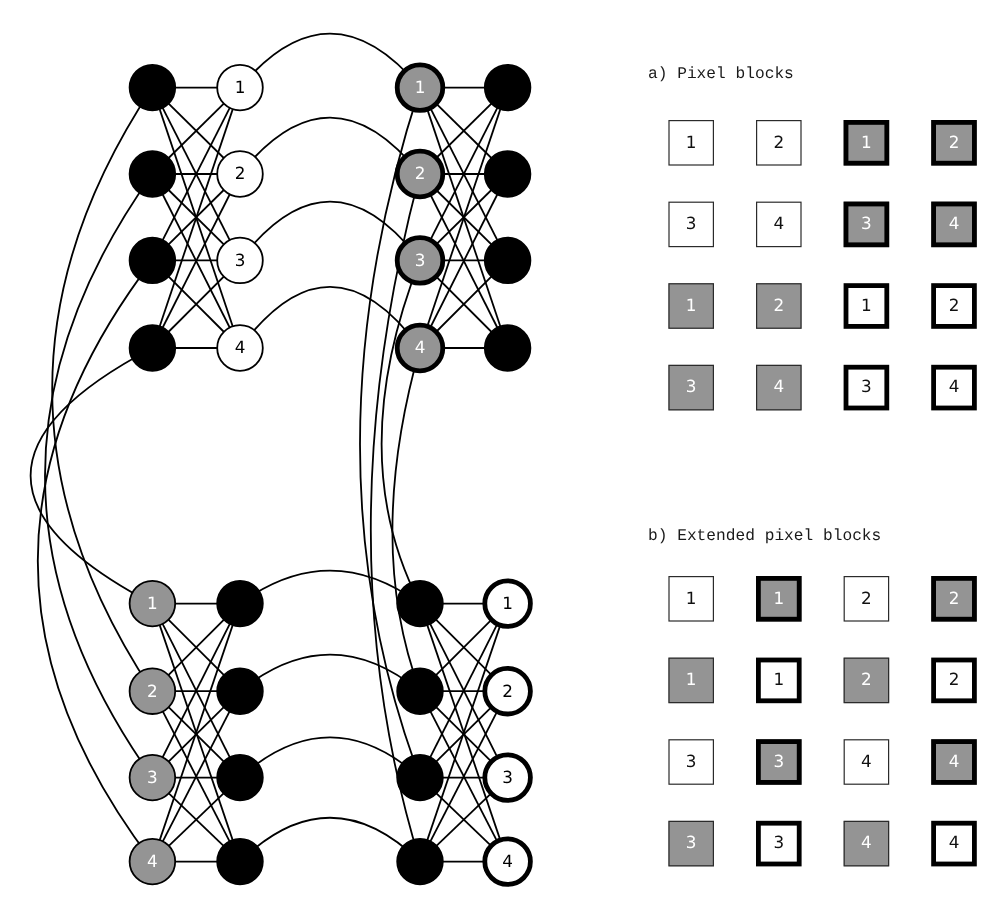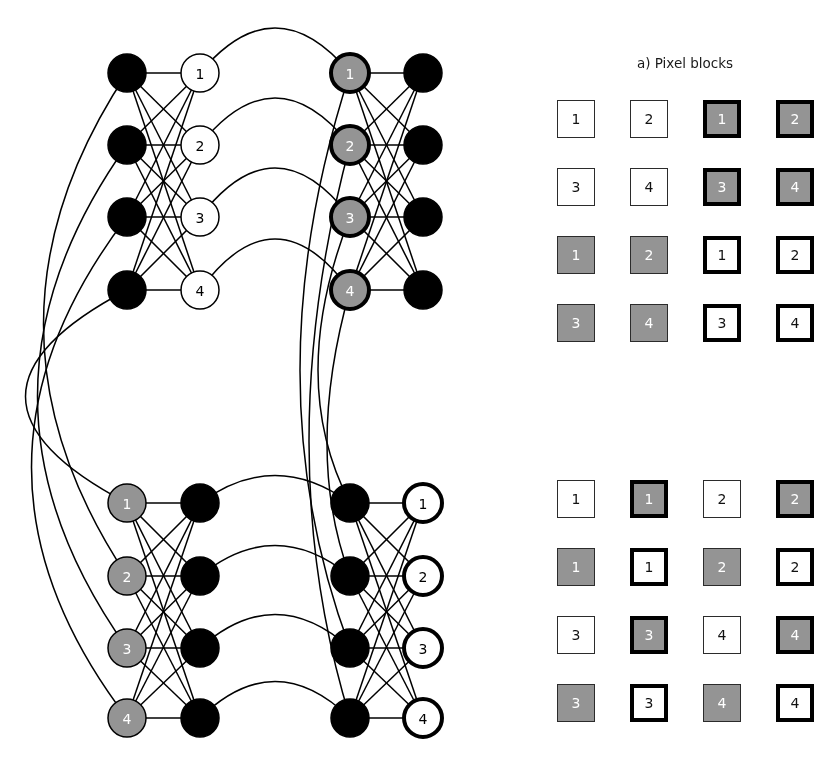--- a/index.html
+++ b/index.html
@@ -1,22 +1,22 @@
 <!DOCTYPE html>
 <html><head>
 <meta charset="utf-8">
 <style>
   html,body{margin:0;padding:0;background:#ffffff;}
   body{width:830px;height:757px;position:relative;overflow:hidden;
        font-family:"DejaVu Sans","Liberation Sans",sans-serif;}
   #root{position:absolute;left:0;top:0;width:830px;height:757px;}
   svg.graph{position:absolute;left:0;top:0;width:520px;height:757px;}
   .panel{position:absolute;}
-  .panel-title{position:absolute;width:100%;text-align:center;
-               font-size:13.5px;color:#1a1a1a;white-space:nowrap;}
+  .panel-title{position:absolute;width:100%;
+               font-size:13.5px;color:#1a1a1a;white-space:nowrap;font-family:Liberation Mono, monospace;}
   .grid{position:absolute;}
   .cell{position:absolute;box-sizing:border-box;display:flex;
         align-items:center;justify-content:center;
         font-size:14px;line-height:1;}
   .cell.white-thin{background:#ffffff;border:1.6px solid #2b2b2b;color:#111111;}
   .cell.white-thick{background:#ffffff;border:4px solid #000000;color:#111111;}
   .cell.gray-thin{background:#949494;border:1.6px solid #2b2b2b;color:#ffffff;}
   .cell.gray-thick{background:#949494;border:4px solid #000000;color:#ffffff;}
   .nodelabel{font-size:14px;font-family:"DejaVu Sans","Liberation Sans",sans-serif;
              text-anchor:middle;dominant-baseline:central;}
@@ -177,20 +177,21 @@
         <div class="cell white-thick" style="left: 163px; top: 136px; width: 38px; height: 38px;">1</div>
         <div class="cell white-thick" style="left: 236px; top: 136px; width: 38px; height: 38px;">2</div>
         <div class="cell gray-thin" style="left: 17px; top: 204px; width: 38px; height: 38px;">3</div>
         <div class="cell gray-thin" style="left: 90px; top: 204px; width: 38px; height: 38px;">4</div>
         <div class="cell white-thick" style="left: 163px; top: 204px; width: 38px; height: 38px;">3</div>
         <div class="cell white-thick" style="left: 236px; top: 204px; width: 38px; height: 38px;">4</div>
       </div>
   </div>
 
   <div class="panel" id="panel-b" style="left:540px;top:440px;width:290px;height:300px;">
+    <div class="panel-title">b) Extended pixel blocks</div>
     <div class="grid" id="grid-b" style="left:0;top:40px;width:290px;height:260px;">
         <div class="cell white-thin" style="left: 17px; top: 0px; width: 38px; height: 38px;">1</div>
         <div class="cell gray-thick" style="left: 90px; top: 0px; width: 38px; height: 38px;">1</div>
         <div class="cell white-thin" style="left: 163px; top: 0px; width: 38px; height: 38px;">2</div>
         <div class="cell gray-thick" style="left: 236px; top: 0px; width: 38px; height: 38px;">2</div>
         <div class="cell gray-thin" style="left: 17px; top: 68px; width: 38px; height: 38px;">1</div>
         <div class="cell white-thick" style="left: 90px; top: 68px; width: 38px; height: 38px;">1</div>
         <div class="cell gray-thin" style="left: 163px; top: 68px; width: 38px; height: 38px;">2</div>
         <div class="cell white-thick" style="left: 236px; top: 68px; width: 38px; height: 38px;">2</div>
         <div class="cell white-thin" style="left: 17px; top: 136px; width: 38px; height: 38px;">3</div>

